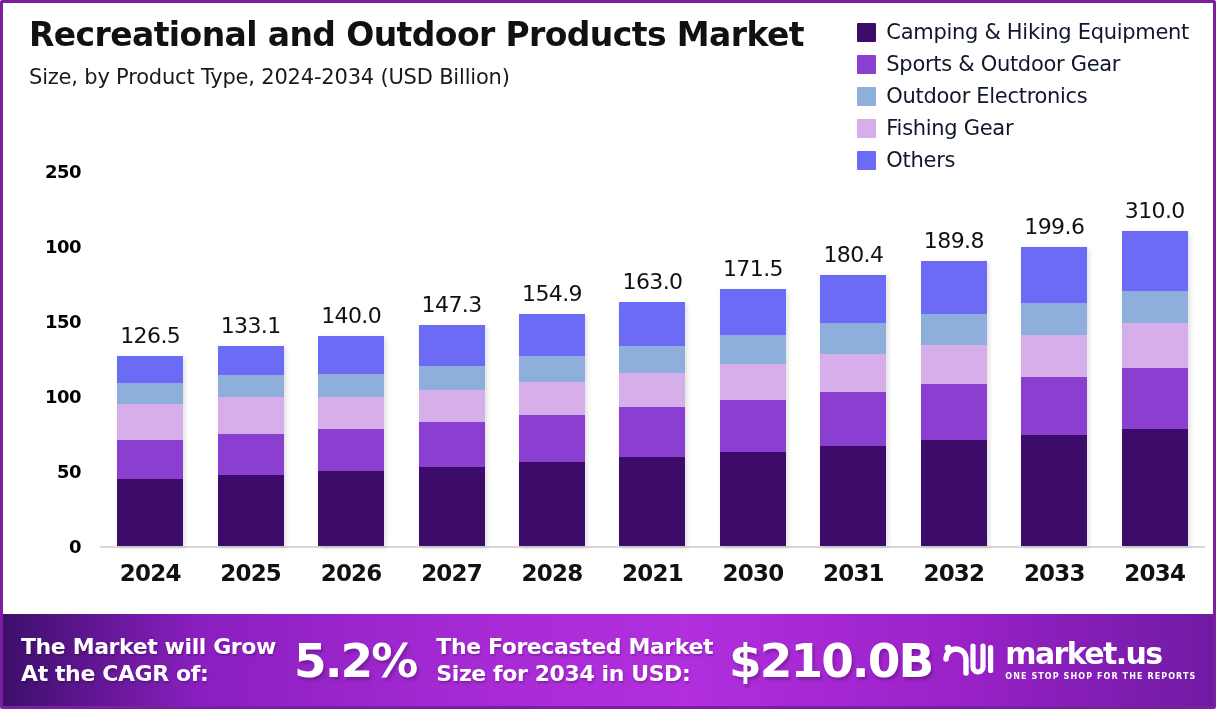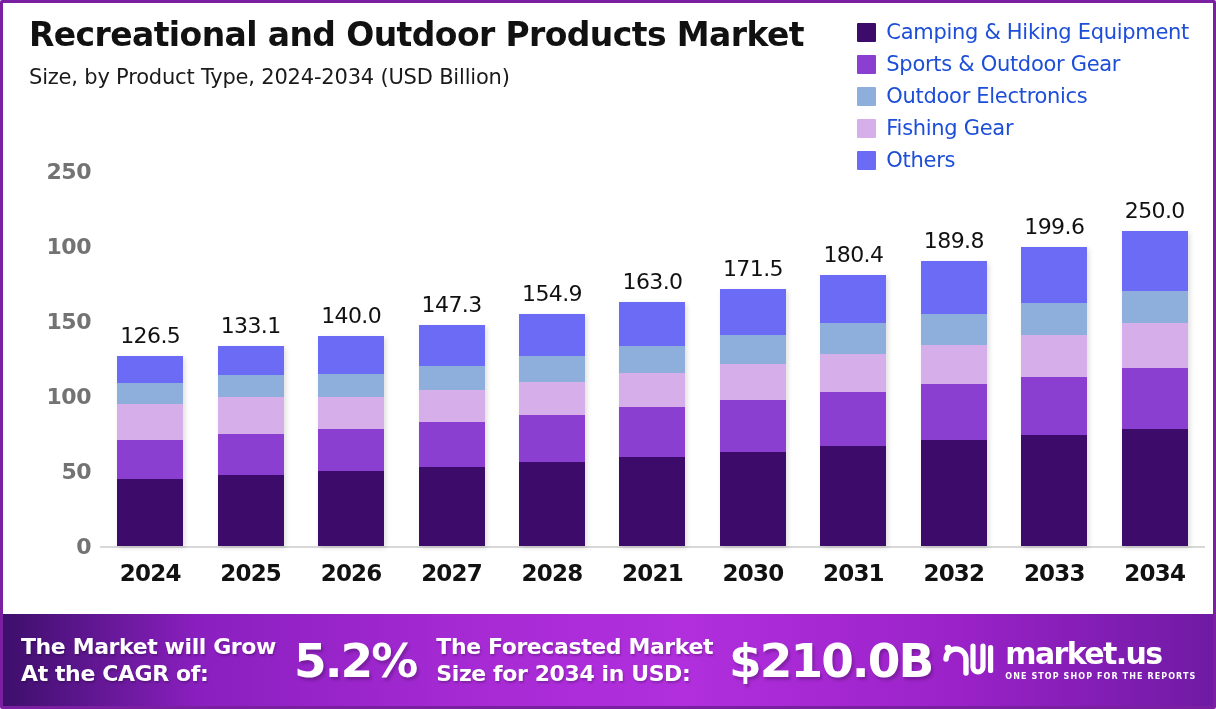--- a/index.html
+++ b/index.html
@@ -63,47 +63,47 @@
   }
   .legend-swatch {
     width: 19px;
     height: 19px;
     flex: 0 0 auto;
     border-radius: 1px;
   }
   .legend-label {
     font-family: "DejaVu Sans", sans-serif;
     font-size: 21px;
-    color: #1d4ed8;
+    color: #0f172a;
     letter-spacing: -0.3px;
     white-space: nowrap;
   }
   
   .plot-area {
     position: absolute;
     left: 0;
     top: 168px;
     width: 1216px;
     height: 430px;
   }
   .y-axis {
     position: absolute;
     left: 20px;
     top: 0;
     width: 76px;
     height: 382px;
   }
   .y-tick {
     position: absolute;
-    right: 8px;
+    right: 18px;
     transform: translateY(-50%);
     font-family: "DejaVu Sans", sans-serif;
-    font-size: 22px;
-    font-weight: bold;
-    color: #737373;
+    font-size: 18px;
+    font-weight: bold;
+    color: #000000;
     letter-spacing: -0.5px;
   }
   .baseline {
     position: absolute;
     left: 97px;
     right: 14px;
     top: 375px;
     height: 2px;
     background: #d8d8d8;
   }
@@ -372,21 +372,21 @@
           <div class="bar-total" style="bottom: 307.4px;">199.6</div>
           <div class="bar-stack" style="height: 299.4px;">
             <div class="seg" style="height: 56.25px; background: rgb(107, 107, 245);"></div>
             <div class="seg" style="height: 32.25px; background: rgb(142, 174, 220);"></div>
             <div class="seg" style="height: 41.4px; background: rgb(214, 174, 234);"></div>
             <div class="seg" style="height: 58.5px; background: rgb(139, 63, 209);"></div>
             <div class="seg" style="height: 111px; background: rgb(61, 12, 107);"></div>
           </div>
         </div>
         <div class="bar-group">
-          <div class="bar-total" style="bottom: 323px;">250.0</div>
+          <div class="bar-total" style="bottom: 323px;">310.0</div>
           <div class="bar-stack" style="height: 315px;">
             <div class="seg" style="height: 60px; background: rgb(107, 107, 245);"></div>
             <div class="seg" style="height: 31.5px; background: rgb(142, 174, 220);"></div>
             <div class="seg" style="height: 45px; background: rgb(214, 174, 234);"></div>
             <div class="seg" style="height: 61.5px; background: rgb(139, 63, 209);"></div>
             <div class="seg" style="height: 117px; background: rgb(61, 12, 107);"></div>
           </div>
         </div>
       </div>
     <div class="x-axis" id="x-axis">

